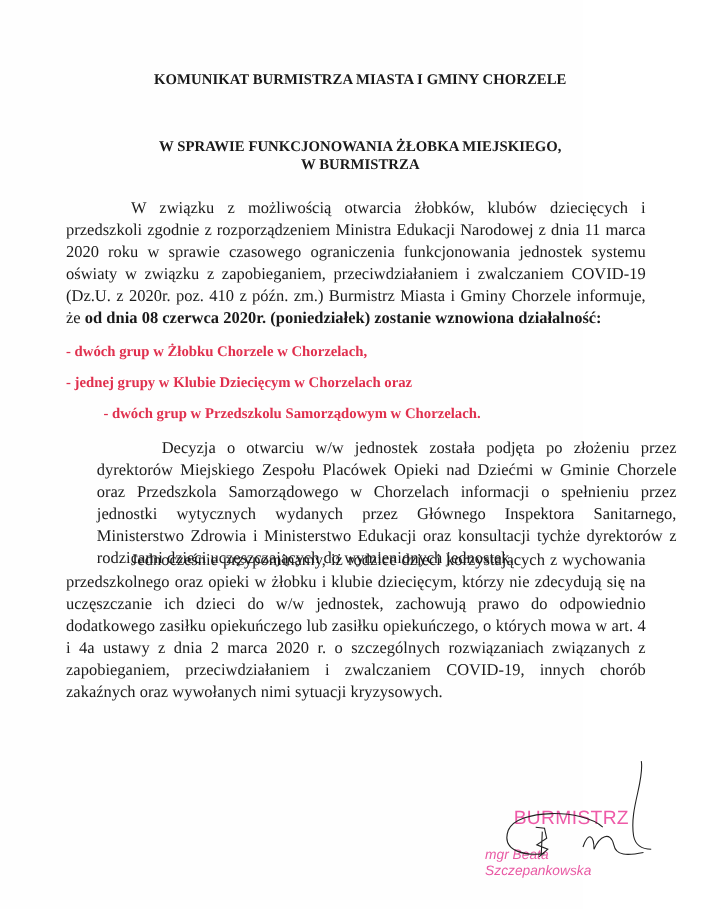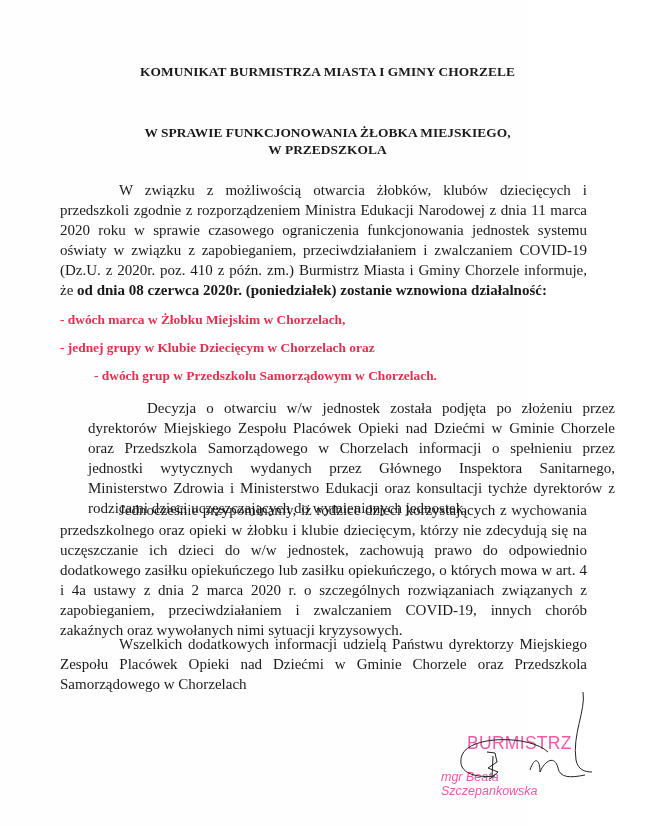--- a/index.html
+++ b/index.html
@@ -32,41 +32,38 @@
   .sig-name { left: 441px; top: 770px; font-size: 12.5px; font-style: italic; color: #e95aa4; }
   .signature-svg { position: absolute; left: 0; top: 0; width: 655px; height: 826px; pointer-events: none; }
 </style>
 </head>
 <body>
 
 <div class="page">
 
   <div class="heading" style="top:64px;">KOMUNIKAT BURMISTRZA MIASTA I GMINY CHORZELE</div>
   <div class="heading" style="top:90px;margin-top:35px;">W SPRAWIE FUNKCJONOWANIA ŻŁOBKA MIEJSKIEGO,</div>
-  <div class="heading" style="top:142px;">W PRZEDSZKOLA</div>
+  <div class="heading" style="top:142px;">W BURMISTRZA</div>
 
   <div class="body-text" style="top:180px;">
     <span class="indent"></span><span>W związku z możliwością otwarcia żłobków, klubów dziecięcych i przedszkoli zgodnie z rozporządzeniem Ministra Edukacji Narodowej z dnia 11 marca 2020 roku w sprawie czasowego ograniczenia funkcjonowania jednostek systemu oświaty w związku z zapobieganiem, przeciwdziałaniem i zwalczaniem COVID-19 (Dz.U. z 2020r. poz. 410 z późn. zm.) Burmistrz Miasta i Gminy Chorzele informuje, że </span><span class="b">od dnia 08 czerwca 2020r. (poniedziałek) zostanie wznowiona działalność:</span>
   </div>
 
-  <div class="red-item" style="top:312px;">- dwóch marca w Żłobku Miejskim w Chorzelach,</div>
+  <div class="red-item" style="top:312px;">- dwóch grup w Żłobku Chorzele w Chorzelach,</div>
   <div class="red-item" style="top:340px;">- jednej grupy w Klubie Dziecięcym w Chorzelach oraz</div>
   <div class="red-item" style="top:368px;margin-left:34px;">- dwóch grup w Przedszkolu Samorządowym w Chorzelach.</div>
 
   <div class="body-text" style="top:398px;margin-left:28px;">
     <span class="indent"></span><span>Decyzja o otwarciu w/w jednostek została podjęta po złożeniu przez dyrektorów Miejskiego Zespołu Placówek Opieki nad Dziećmi w Gminie Chorzele oraz Przedszkola Samorządowego w Chorzelach informacji o spełnieniu przez jednostki wytycznych wydanych przez Głównego Inspektora Sanitarnego, Ministerstwo Zdrowia i Ministerstwo Edukacji oraz konsultacji tychże dyrektorów z rodzicami dzieci uczęszczających do wymienionych jednostek.</span>
   </div>
 
   <div class="body-text" style="top:500px;">
     <span class="indent"></span><span>Jednocześnie przypominamy, iż rodzice dzieci korzystających z wychowania przedszkolnego oraz opieki w żłobku i klubie dziecięcym, którzy nie zdecydują się na uczęszczanie ich dzieci do w/w jednostek, zachowują prawo do odpowiednio dodatkowego zasiłku opiekuńczego lub zasiłku opiekuńczego, o których mowa w art. 4 i 4a ustawy z dnia 2 marca 2020 r. o szczególnych rozwiązaniach związanych z zapobieganiem, przeciwdziałaniem i zwalczaniem COVID-19, innych chorób zakaźnych oraz wywołanych nimi sytuacji kryzysowych.</span>
   </div>
 
-  <div class="body-text" style="top:634px;">
-    <span class="indent"></span><span>Wszelkich dodatkowych informacji udzielą Państwu dyrektorzy Miejskiego Zespołu Placówek Opieki nad Dziećmi w Gminie Chorzele oraz Przedszkola Samorządowego w Chorzelach</span>
-  </div>
 
   <div class="sig-stamp sig-title">BURMISTRZ</div>
   <div class="sig-stamp sig-name">mgr Beata Szczepankowska</div>
 
   <svg class="signature-svg" viewBox="0 0 655 826">
     <path d="M548 752 C 530 735, 470 735, 462 755 C 455 775, 480 778, 495 776" fill="none" stroke="#222" stroke-width="1"></path>
     <path d="M487 752 L 495 753 L 497 762 L 488 768 L 498 772 L 490 779 M493 756 L 492 778" fill="none" stroke="#222" stroke-width="1"></path>
     <path d="M530 770 C 535 755, 540 760, 540 772 C 545 760, 555 755, 558 768 C 560 778, 570 778, 585 775" fill="none" stroke="#222" stroke-width="1"></path>
     <path d="M583 692 C 586 710, 572 735, 576 760 C 578 770, 585 772, 592 772" fill="none" stroke="#222" stroke-width="1"></path>
   </svg>

